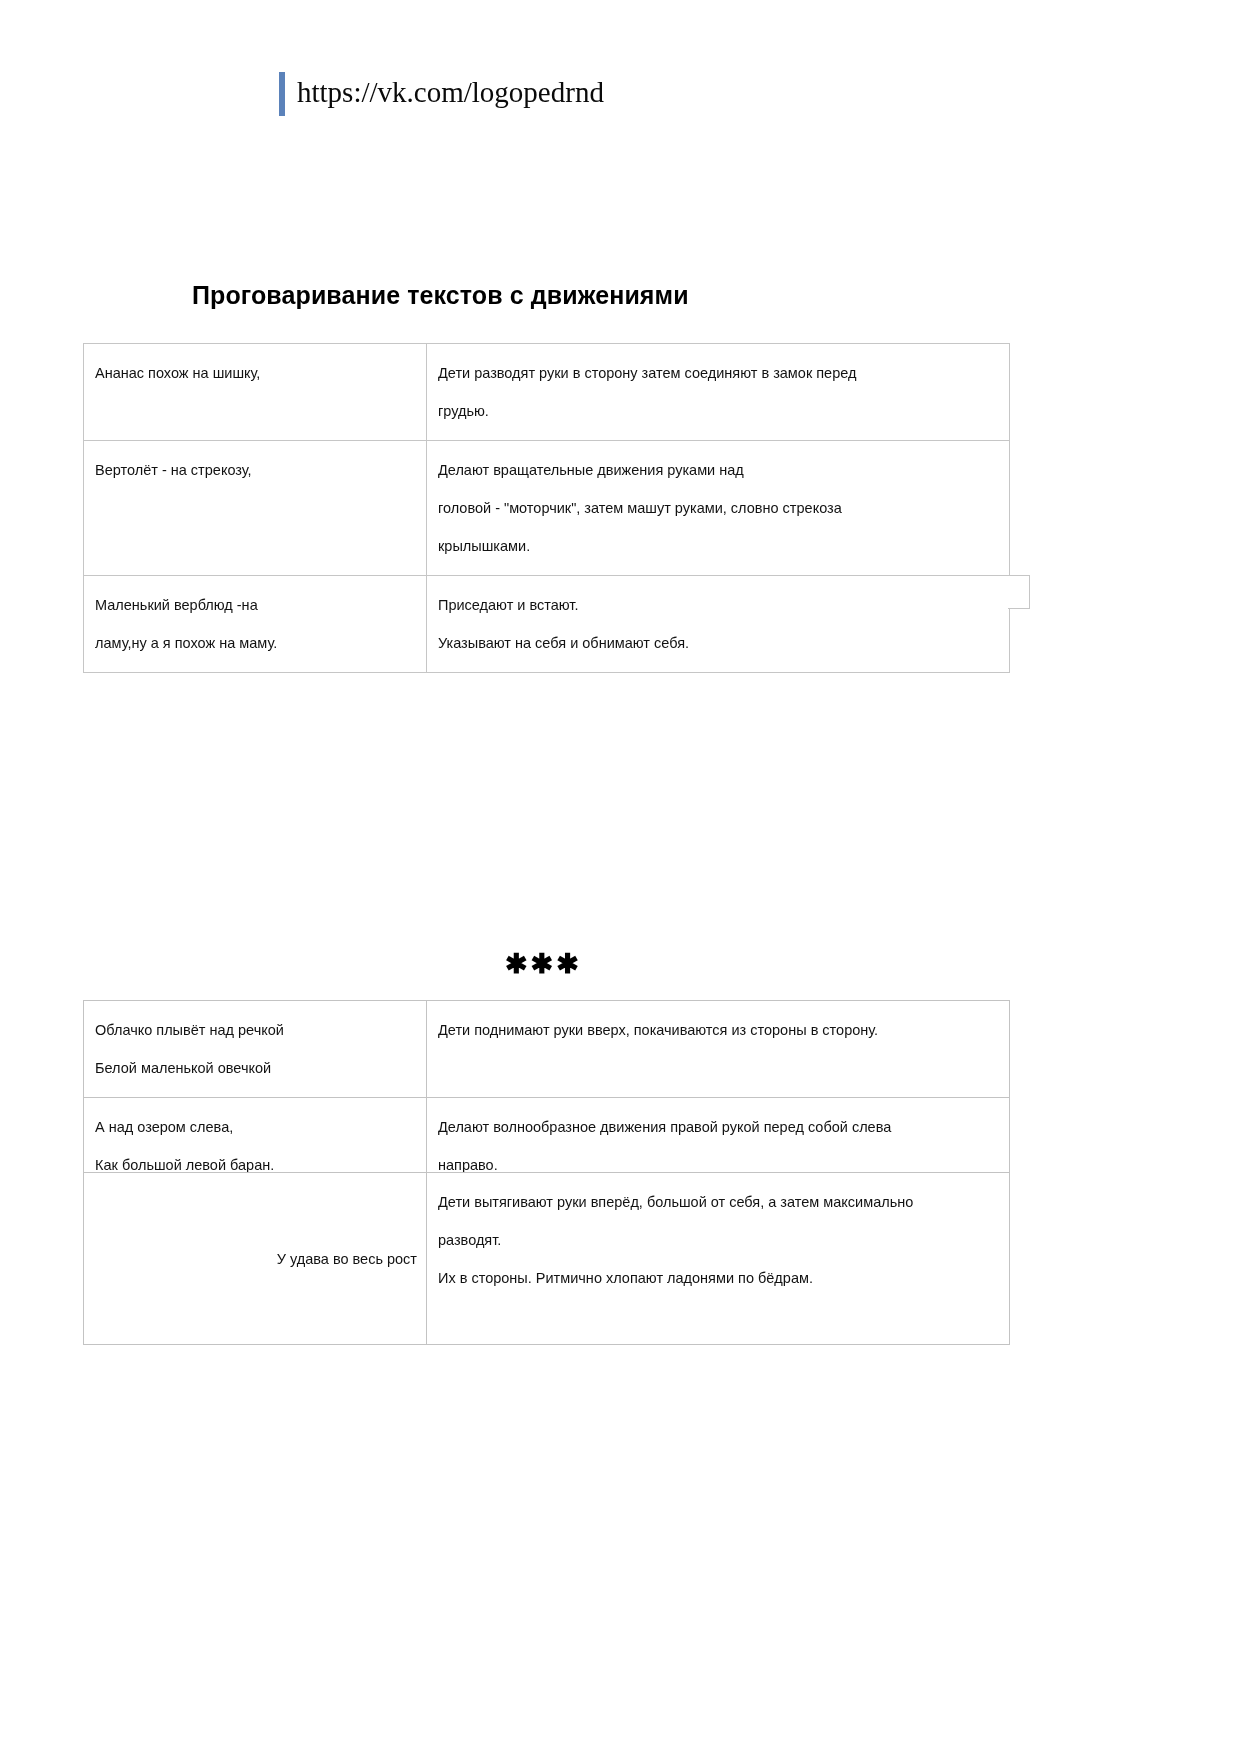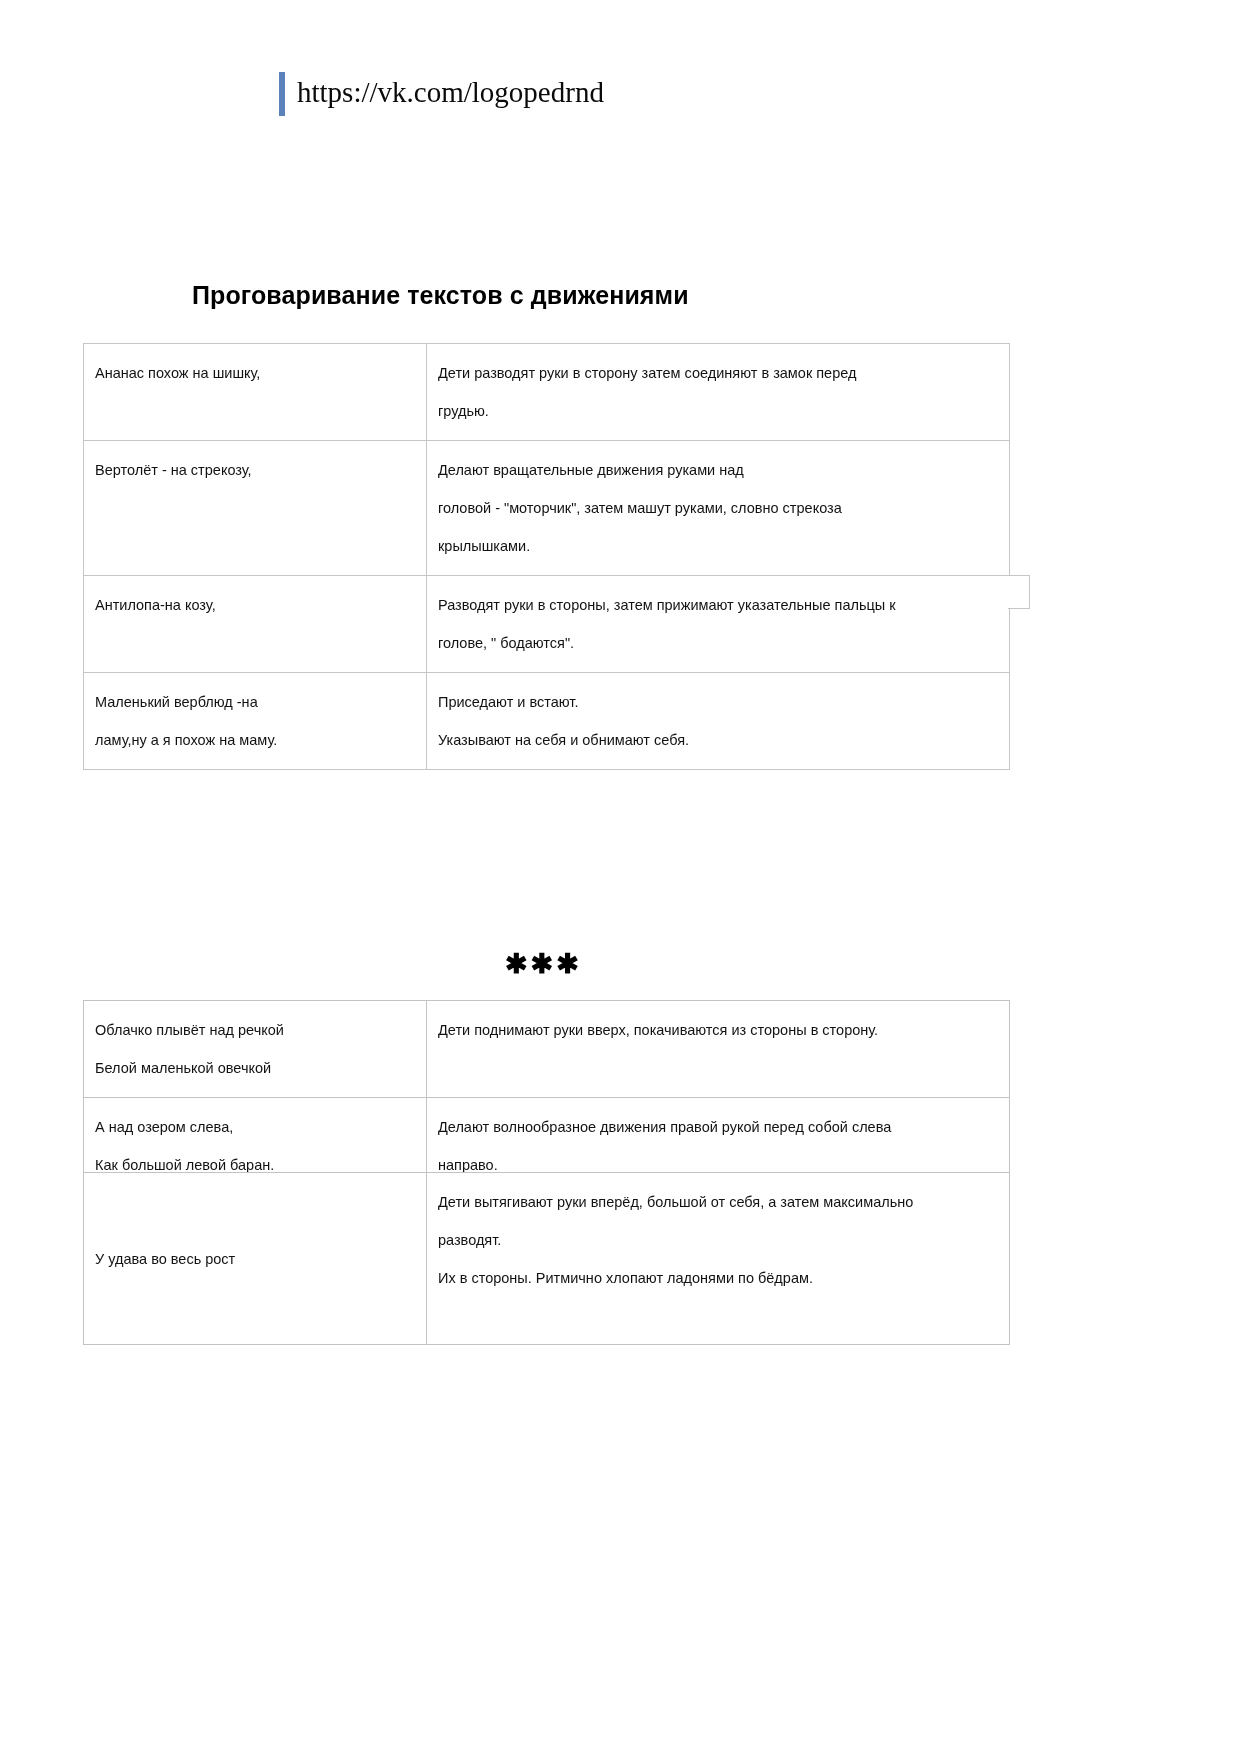--- a/index.html
+++ b/index.html
@@ -76,21 +76,21 @@
 
   
   #table-1 { left: 83px; top: 343px; width: 926px; }
   #table-1 td { border-color: #c6c6c6; }
 
   
   #table-2 { left: 83px; top: 1000px; width: 926px; }
 
   
   #table-3 { left: 83px; top: 1172px; width: 926px; }
-  #table-3 td.tall-left { vertical-align: middle; height: 172px; }
+  #table-3 td.tall-left { vertical-align: middle; height: 172px; text-align: right; }
 
   
   .stars {
     position: absolute;
     font-family: "Liberation Serif", serif;
     font-size: 27px;
     font-weight: bold;
     letter-spacing: 3px;
     color: #000000;
   }
@@ -136,29 +136,20 @@
         <span class="cell-line">Вертолёт - на стрекозу,</span>
       </td>
       <td class="col-right">
         <span class="cell-line">Делают вращательные движения руками над</span>
         <span class="cell-line">головой - "моторчик", затем машут руками, словно стрекоза</span>
         <span class="cell-line">крылышками.</span>
       </td>
     </tr>
     <tr>
       <td class="col-left">
-        <span class="cell-line">Антилопа-на козу,</span>
-      </td>
-      <td class="col-right">
-        <span class="cell-line">Разводят руки в стороны, затем прижимают указательные пальцы к</span>
-        <span class="cell-line">голове, " бодаются".</span>
-      </td>
-    </tr>
-    <tr>
-      <td class="col-left">
         <span class="cell-line">Маленький верблюд -на</span>
         <span class="cell-line">ламу,ну а я похож на маму.</span>
       </td>
       <td class="col-right">
         <span class="cell-line">Приседают и встают.</span>
         <span class="cell-line">Указывают на себя и обнимают себя.</span>
       </td>
     </tr>
   </tbody>
 </table>

